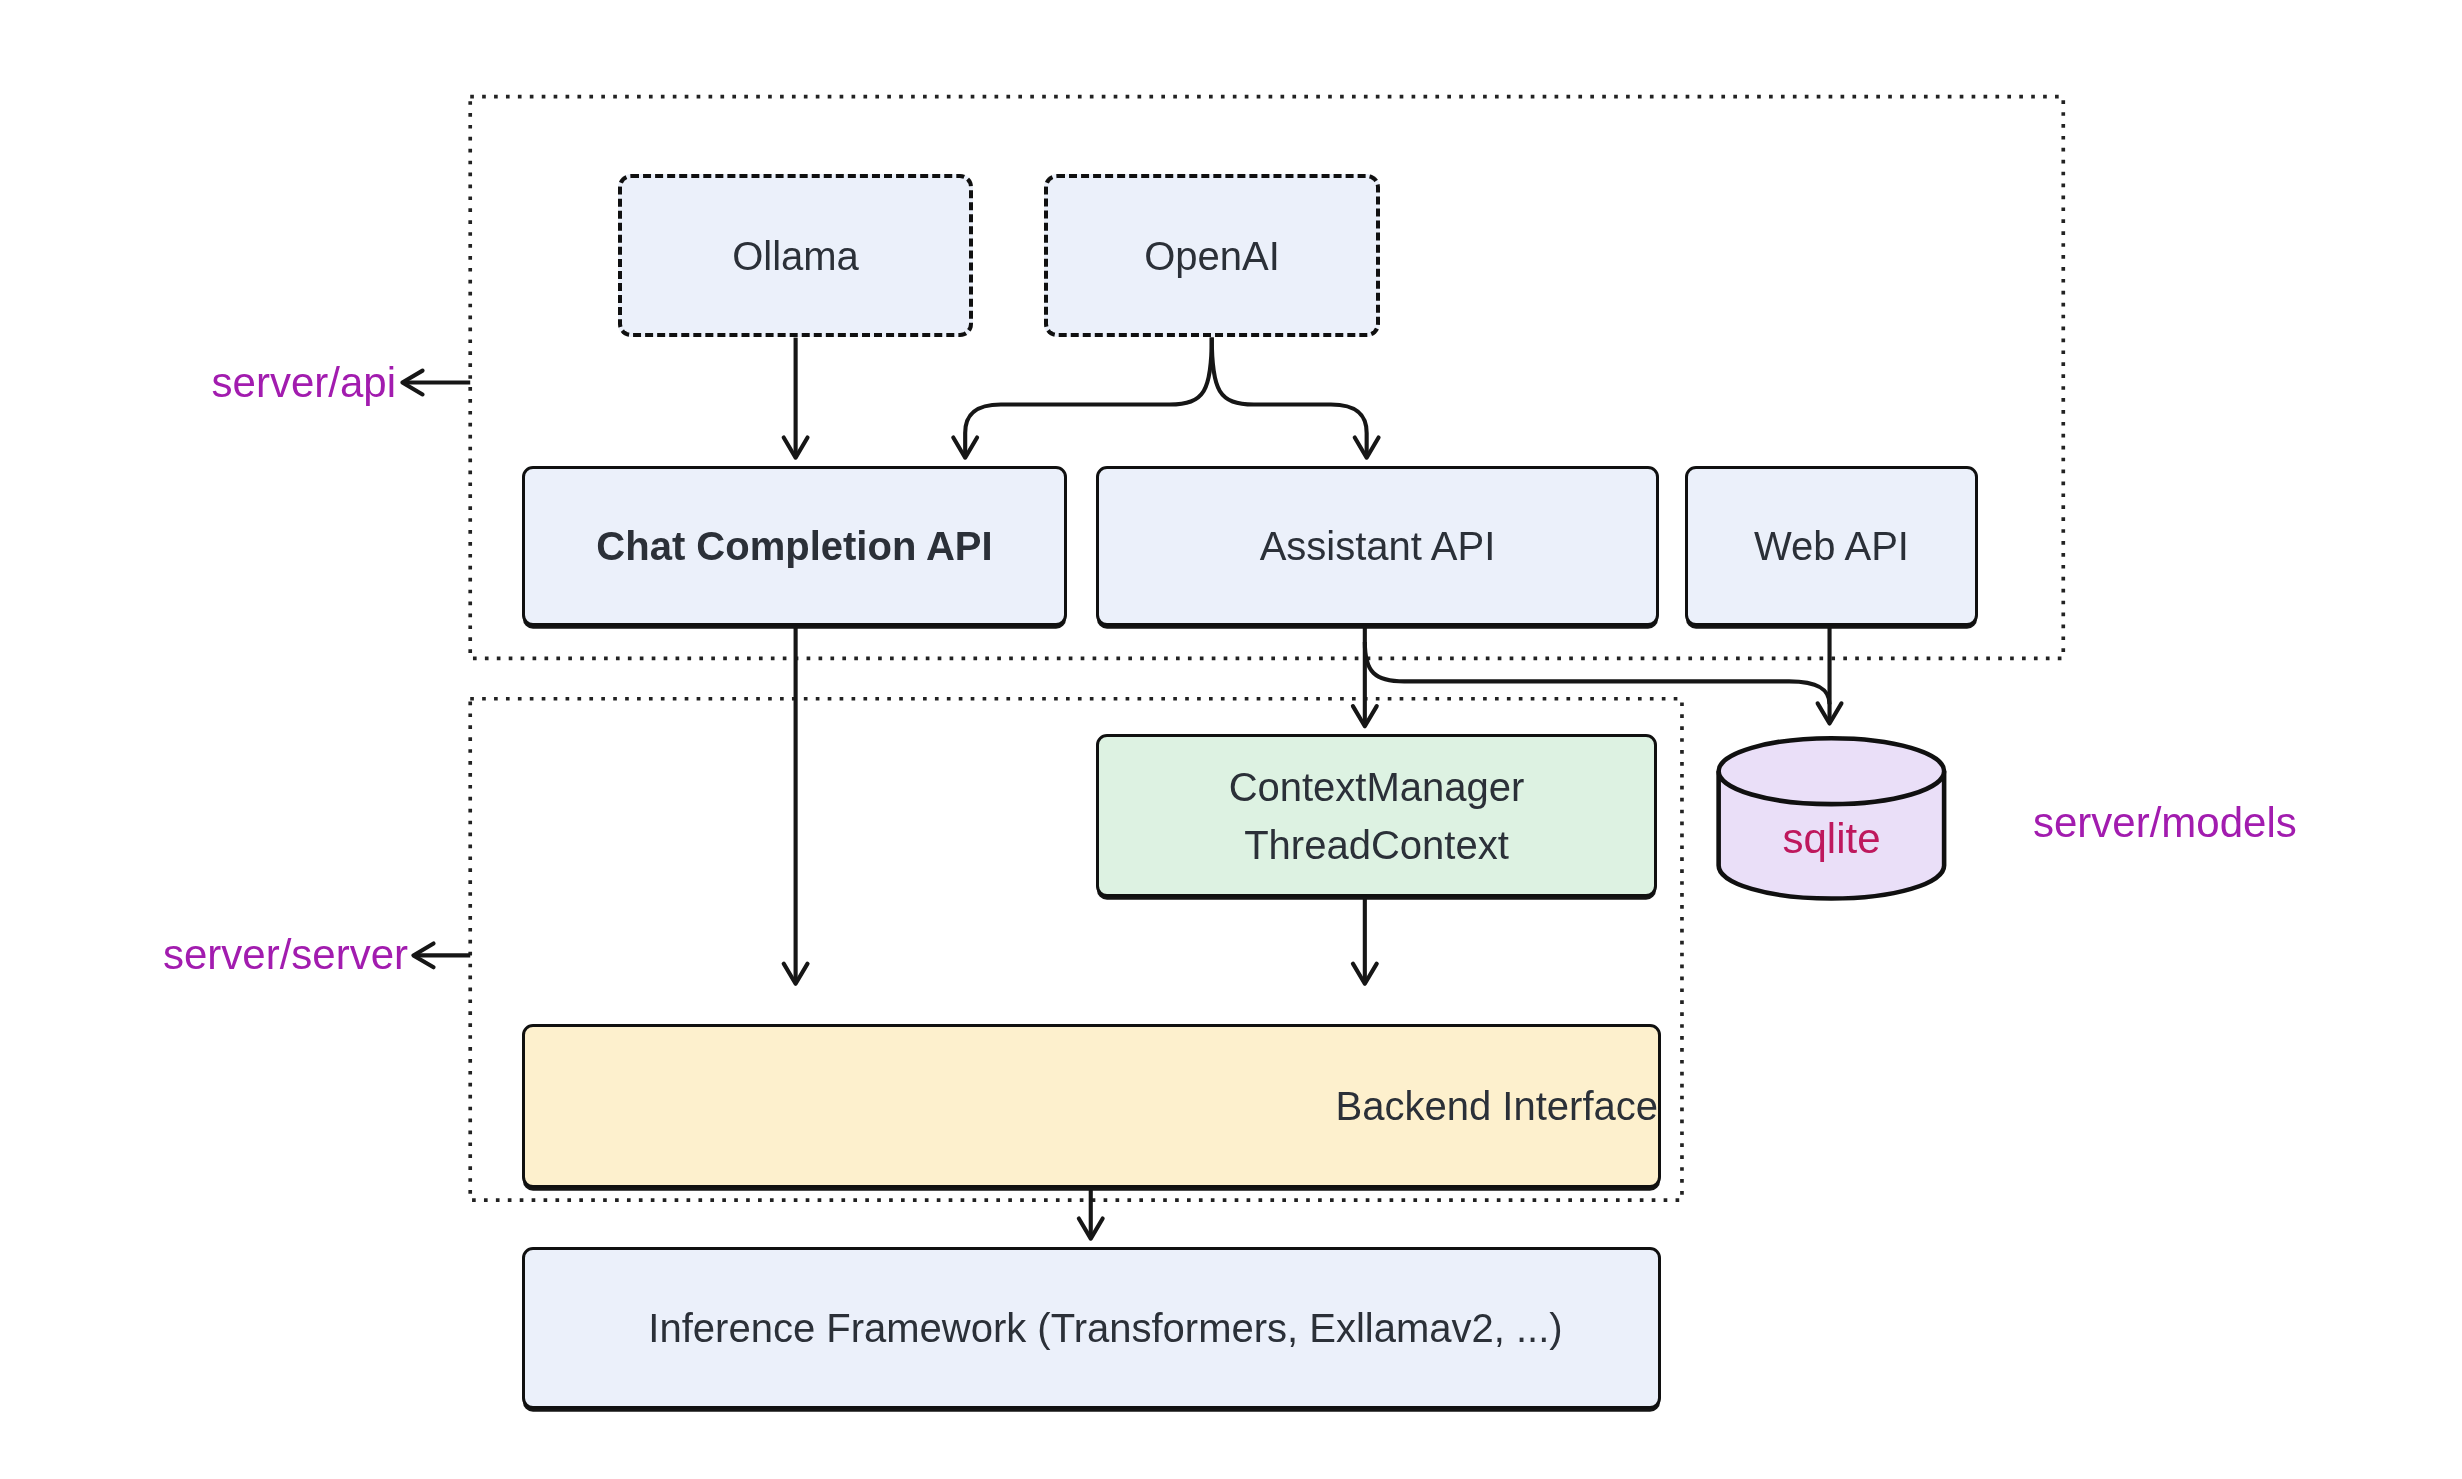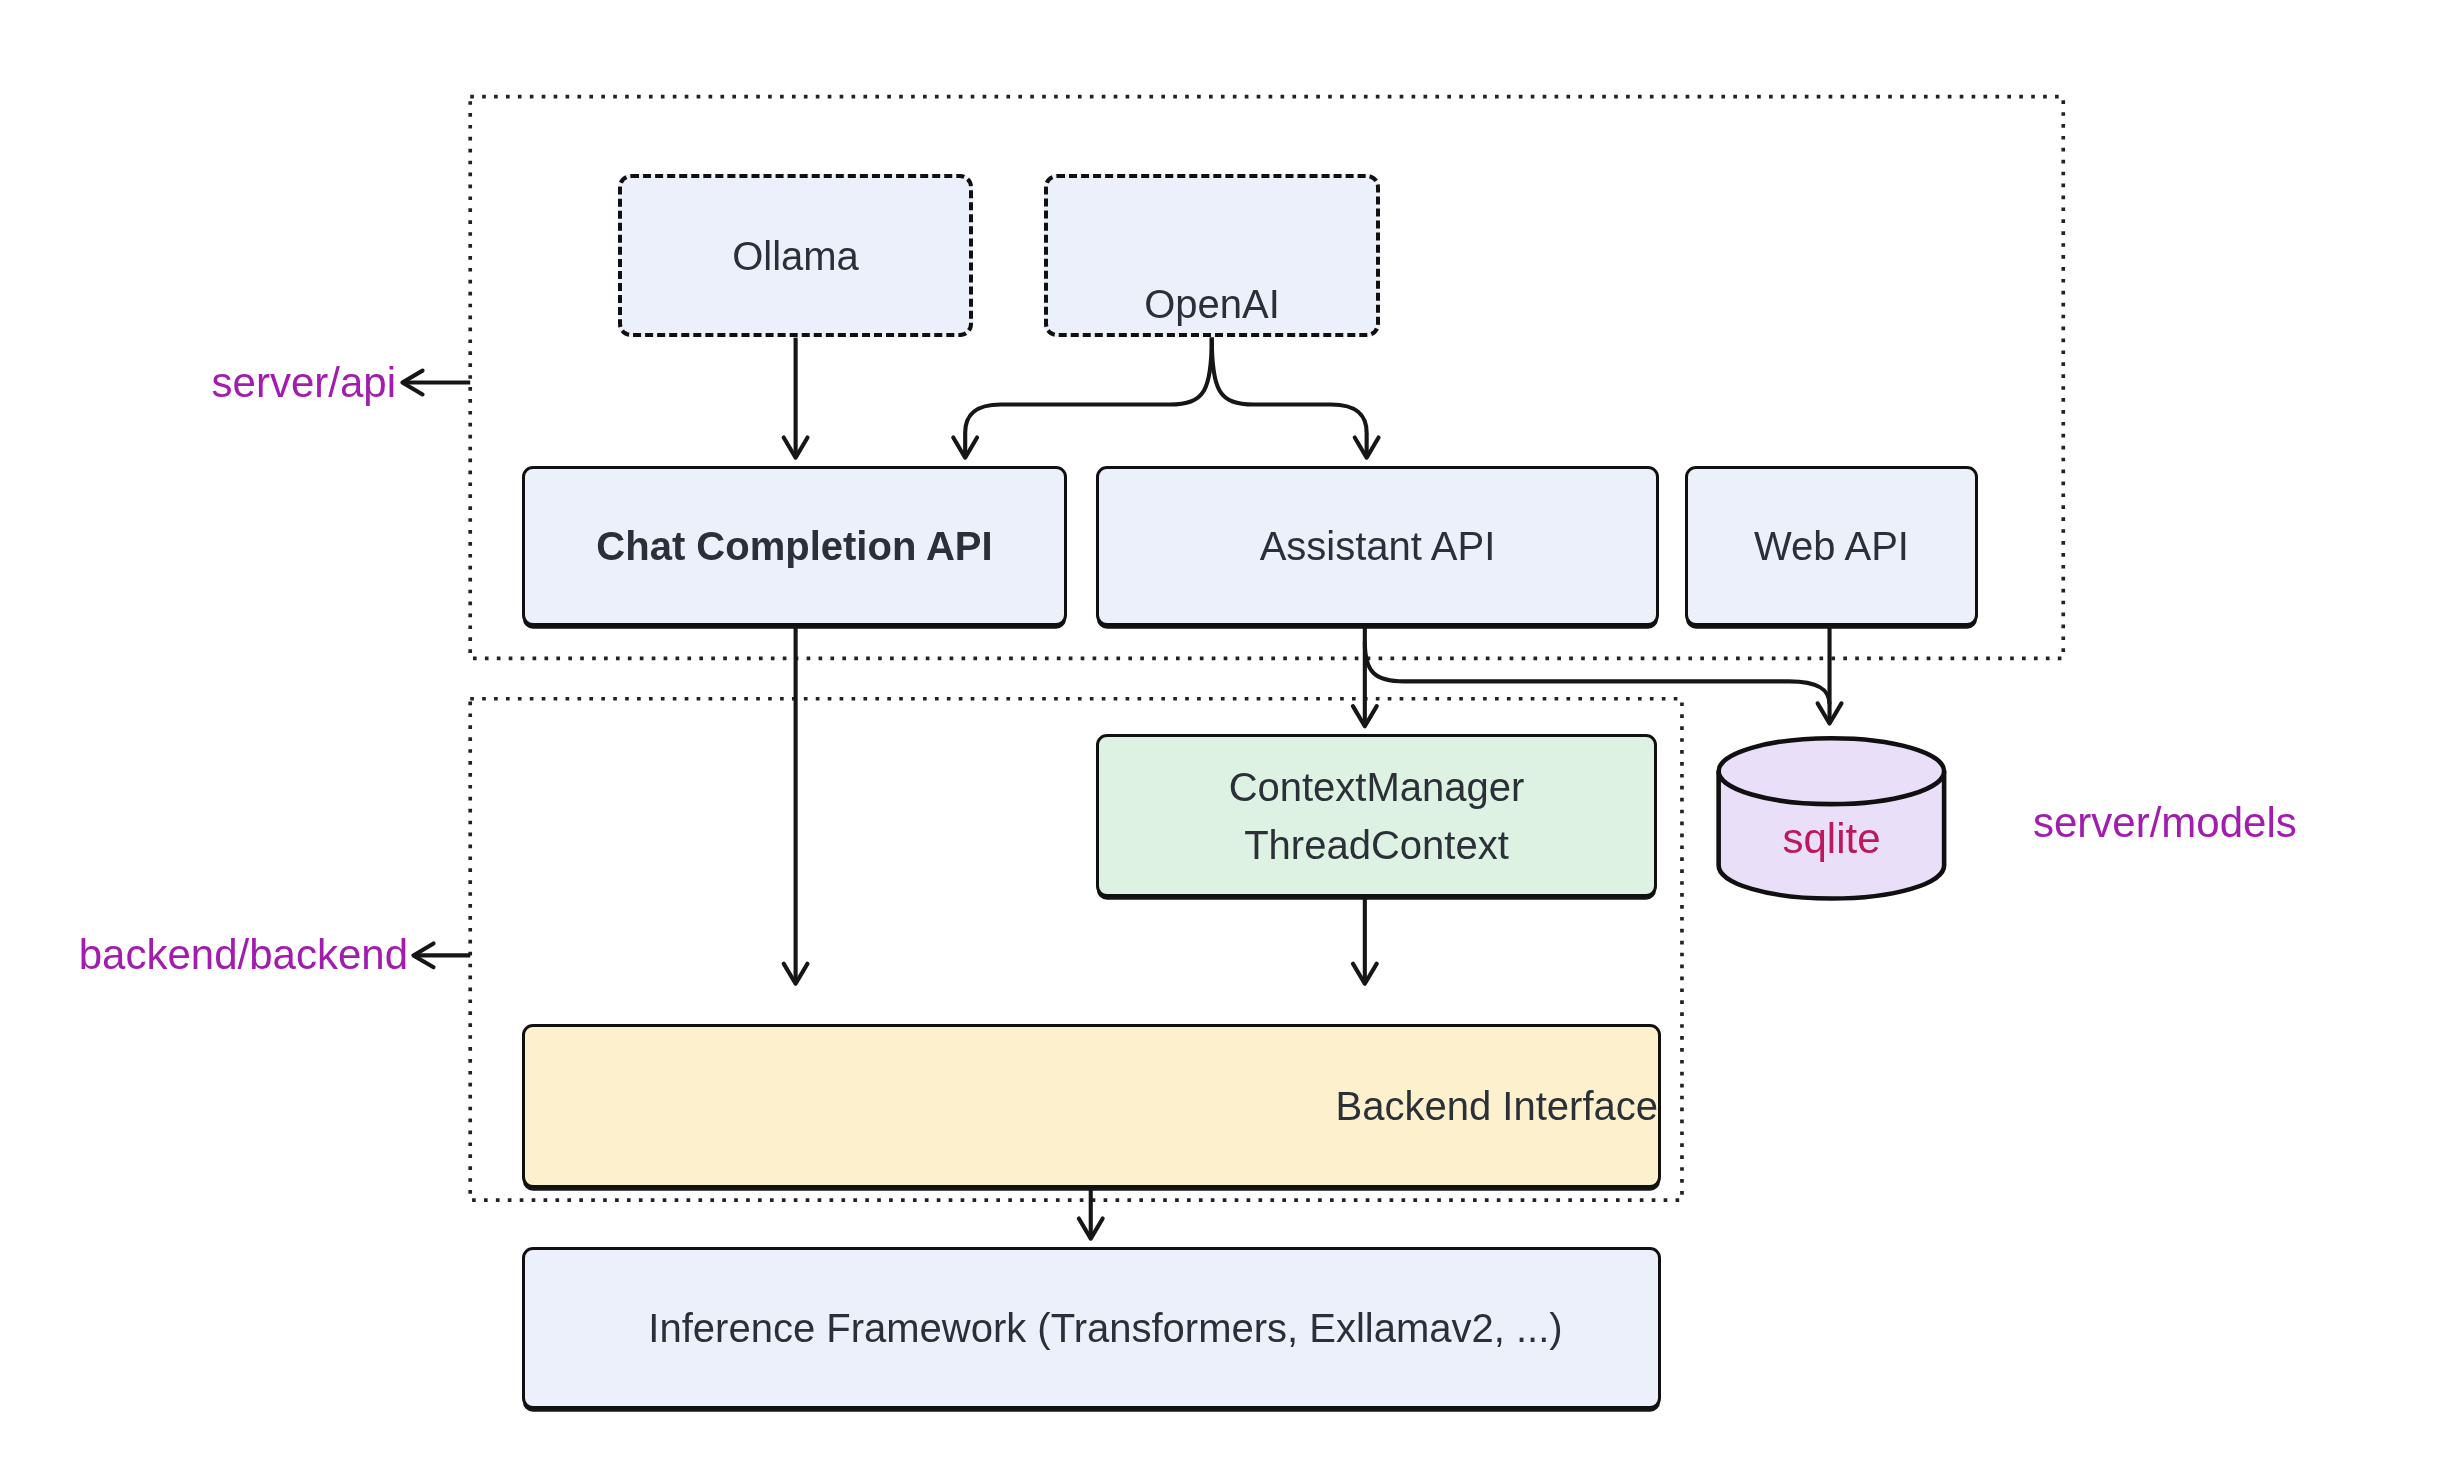--- a/index.html
+++ b/index.html
@@ -73,21 +73,21 @@
     <g>
       <path d="M1875,841 L1875,944 A123,36 0 0 0 2121,944 L2121,841" fill="#eadff8" stroke="#101010" stroke-width="5"></path>
       <ellipse cx="1998" cy="841" rx="123" ry="36" fill="#eadff8" stroke="#101010" stroke-width="5"></ellipse>
     </g>
   </svg>
 
   <div class="node dashed" style="left:618px;top:174px;width:355px;height:163px;">
     <span>Ollama</span>
   </div>
 
-  <div class="node dashed" style="left:1044px;top:174px;width:336px;height:163px;align-items:flex-end;">
+  <div class="node dashed" style="left:1044px;top:174px;width:336px;height:163px;">
     <span>OpenAI</span>
   </div>
 
   <div class="node" style="left:522px;top:466px;width:545px;height:160px;font-weight:bold;">
     <span>Chat Completion API</span>
   </div>
 
   <div class="node" style="left:1096px;top:466px;width:563px;height:160px;">
     <span>Assistant API</span>
   </div>
@@ -108,18 +108,18 @@
   </div>
 
   <div class="node" style="left:522px;top:1247px;width:1139px;height:162px;padding-left:28px;">
     <span>Inference Framework (Transformers, Exllamav2, ...)</span>
   </div>
 
   <div class="cylinder-label" style="left:1714px;top:814px;width:235px;">sqlite</div>
 
   <div class="side-label right-align" style="left:167px;top:358px;width:229px;">server/api</div>
 
-  <div class="side-label right-align" style="left:78px;top:930px;width:330px;">backend/backend</div>
+  <div class="side-label right-align" style="left:78px;top:930px;width:330px;">server/server</div>
 
   <div class="side-label" style="left:2033px;top:798px;">server/models</div>
 
 </div>
 
 
 </body></html>

